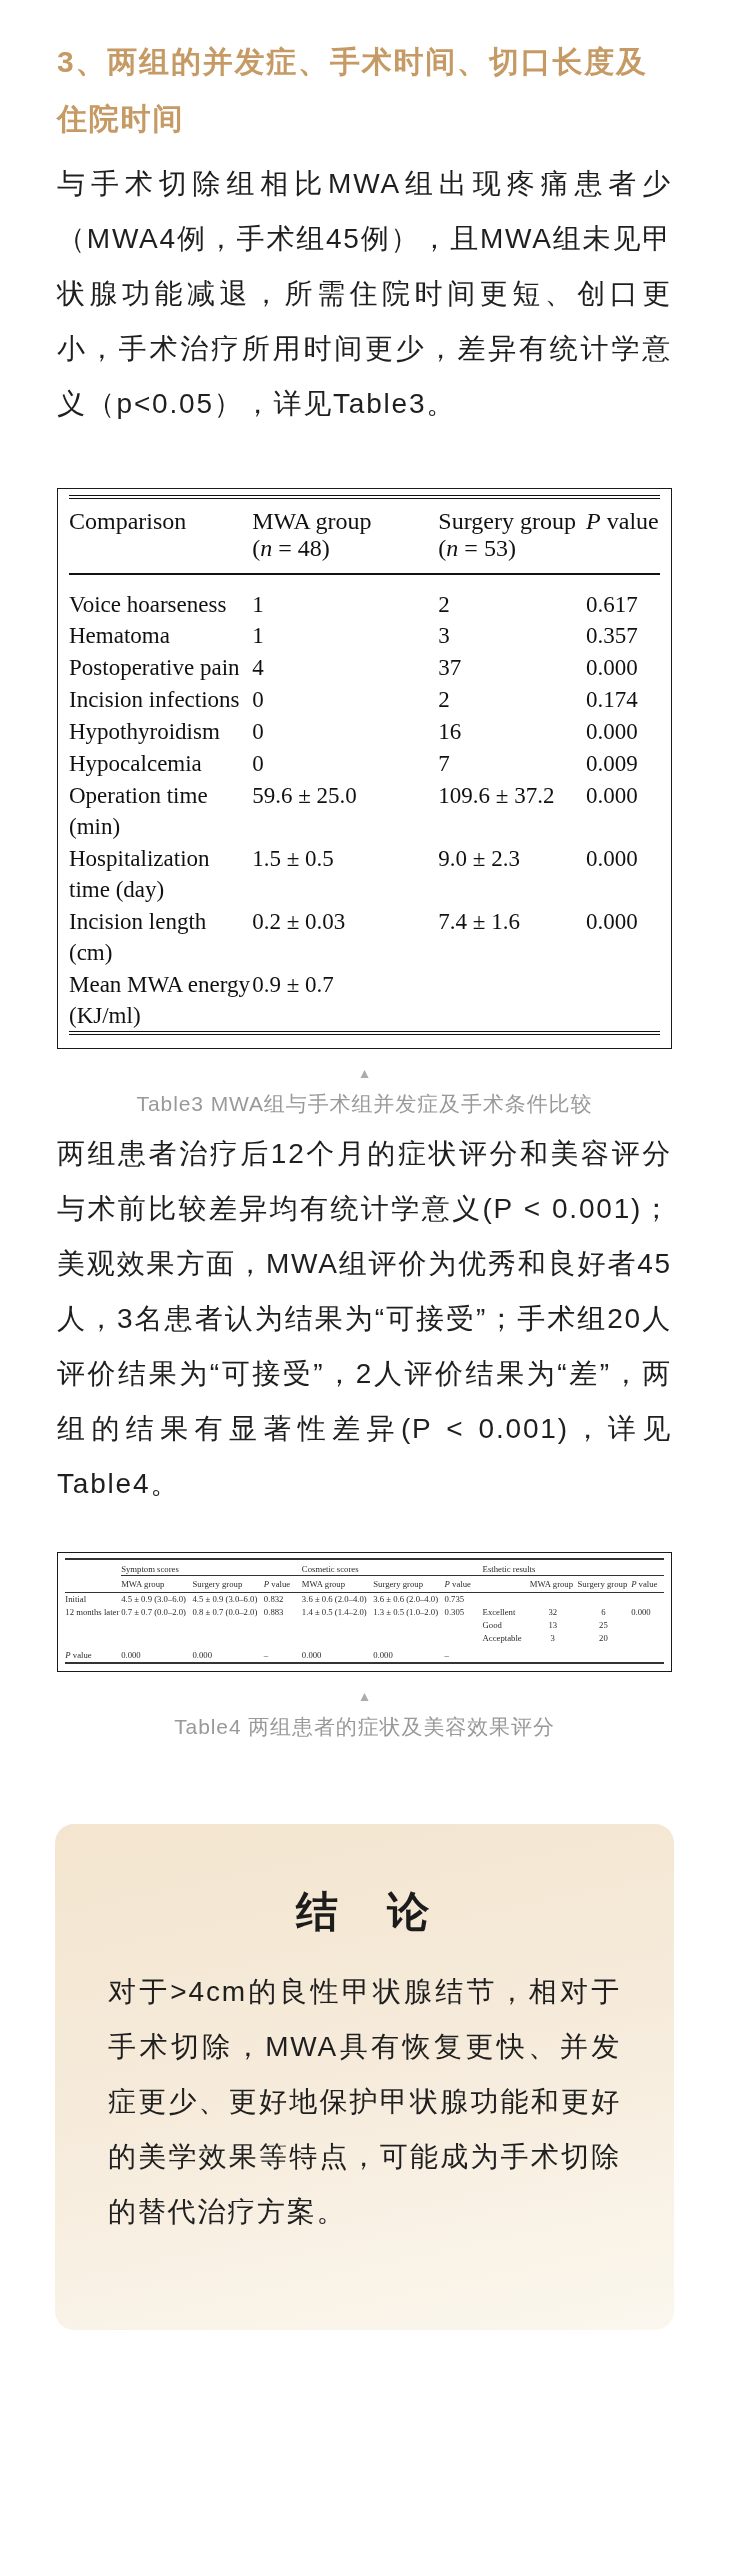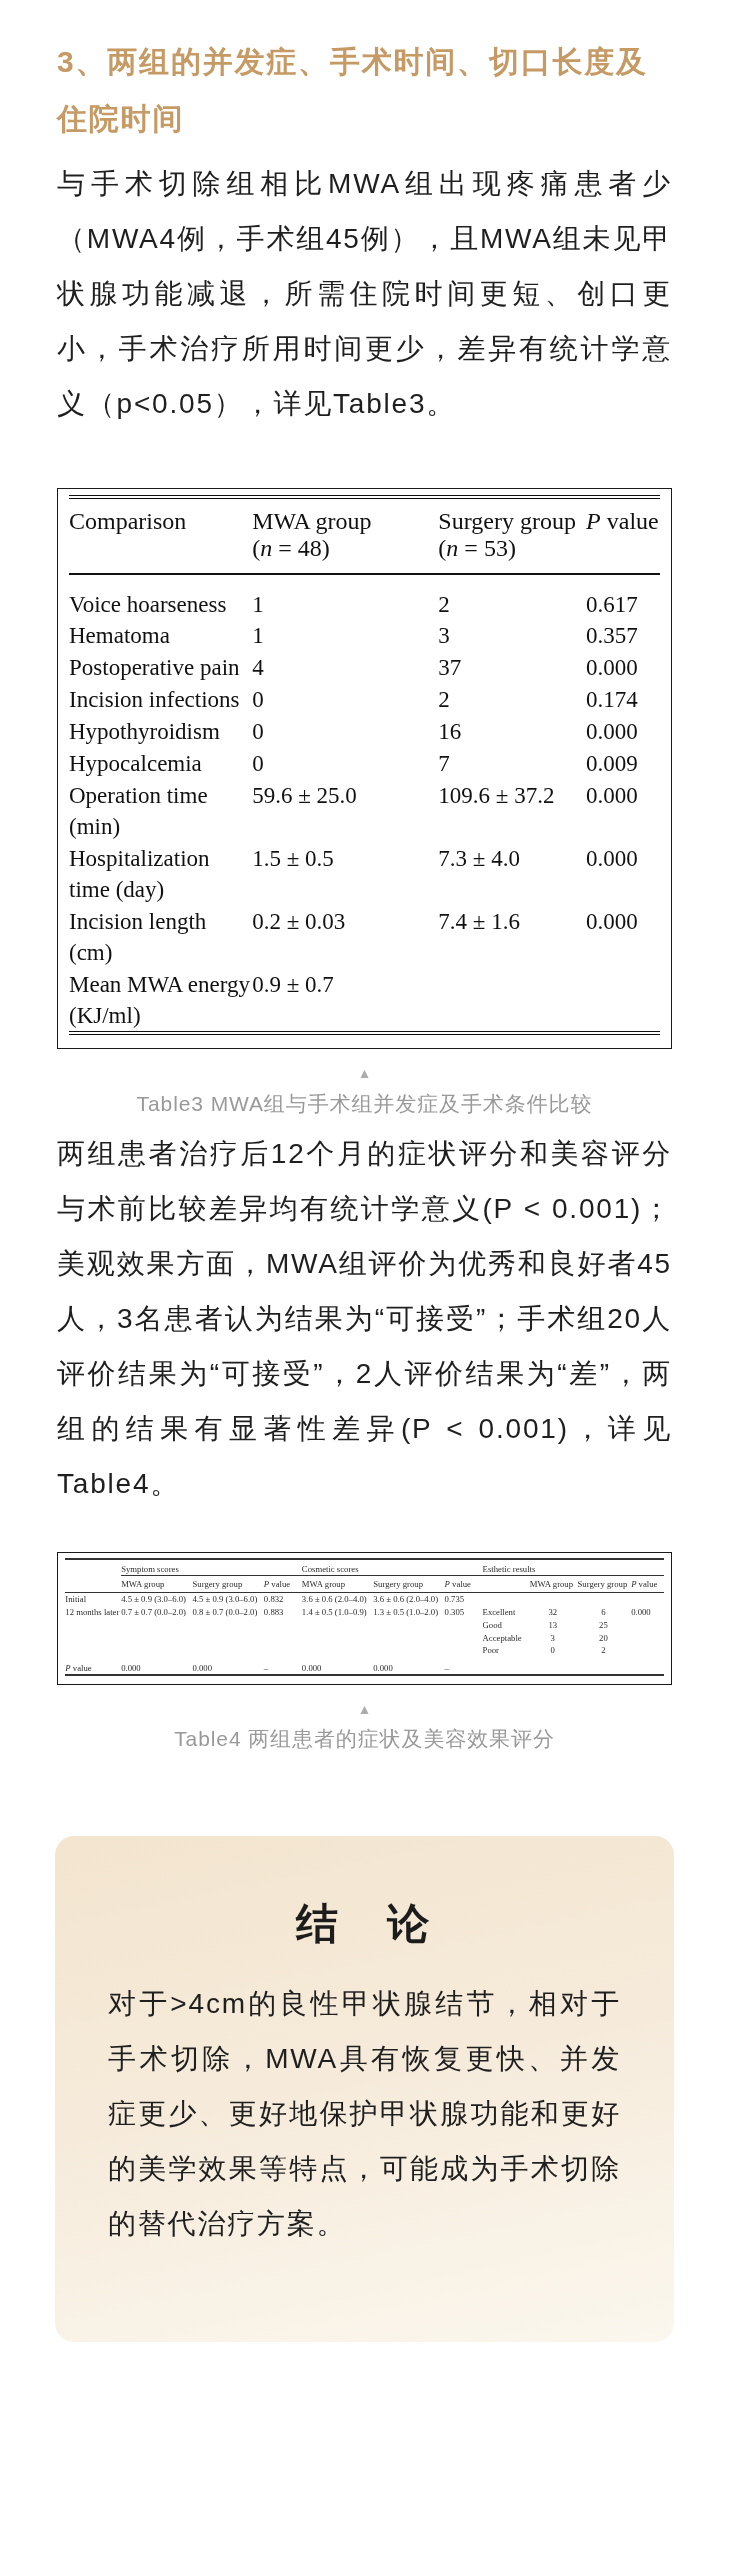--- a/index.html
+++ b/index.html
@@ -208,21 +208,21 @@
           </tr>
         <tr>
             <td>Operation time (min)</td>
             <td>59.6 ± 25.0</td>
             <td>109.6 ± 37.2</td>
             <td>0.000</td>
           </tr>
         <tr>
             <td>Hospitalization time (day)</td>
             <td>1.5 ± 0.5</td>
-            <td>7.3 ± 4.0</td>
+            <td>9.0 ± 2.3</td>
             <td>0.000</td>
           </tr>
         <tr>
             <td>Incision length (cm)</td>
             <td>0.2 ± 0.03</td>
             <td>7.4 ± 1.6</td>
             <td>0.000</td>
           </tr>
         <tr>
             <td>Mean MWA energy (KJ/ml)</td>
@@ -288,21 +288,21 @@
           <td></td>
           <td></td>
           <td></td>
           <td></td>
         </tr>
         <tr>
           <td>12 months later</td>
           <td>0.7 ± 0.7 (0.0–2.0)</td>
           <td>0.8 ± 0.7 (0.0–2.0)</td>
           <td>0.883</td>
-          <td>1.4 ± 0.5 (1.0–0.9)</td>
+          <td>1.4 ± 0.5 (1.4–2.0)</td>
           <td>1.3 ± 0.5 (1.0–2.0)</td>
           <td>0.305</td>
           <td>Excellent</td>
           <td class="num">32</td>
           <td class="num">6</td>
           <td>0.000</td>
         </tr>
         <tr>
           <td colspan="7"></td>
           <td>Good</td>
@@ -310,27 +310,20 @@
           <td class="num">25</td>
           <td></td>
         </tr>
         <tr>
           <td colspan="7"></td>
           <td>Acceptable</td>
           <td class="num">3</td>
           <td class="num">20</td>
           <td></td>
         </tr>
-        <tr>
-          <td colspan="7"></td>
-          <td>Poor</td>
-          <td class="num">0</td>
-          <td class="num">2</td>
-          <td></td>
-        </tr>
         <tr class="prow">
           <td><i>P</i><span> value</span></td>
           <td>0.000</td>
           <td>0.000</td>
           <td>–</td>
           <td>0.000</td>
           <td>0.000</td>
           <td>–</td>
           <td></td>
           <td></td>

